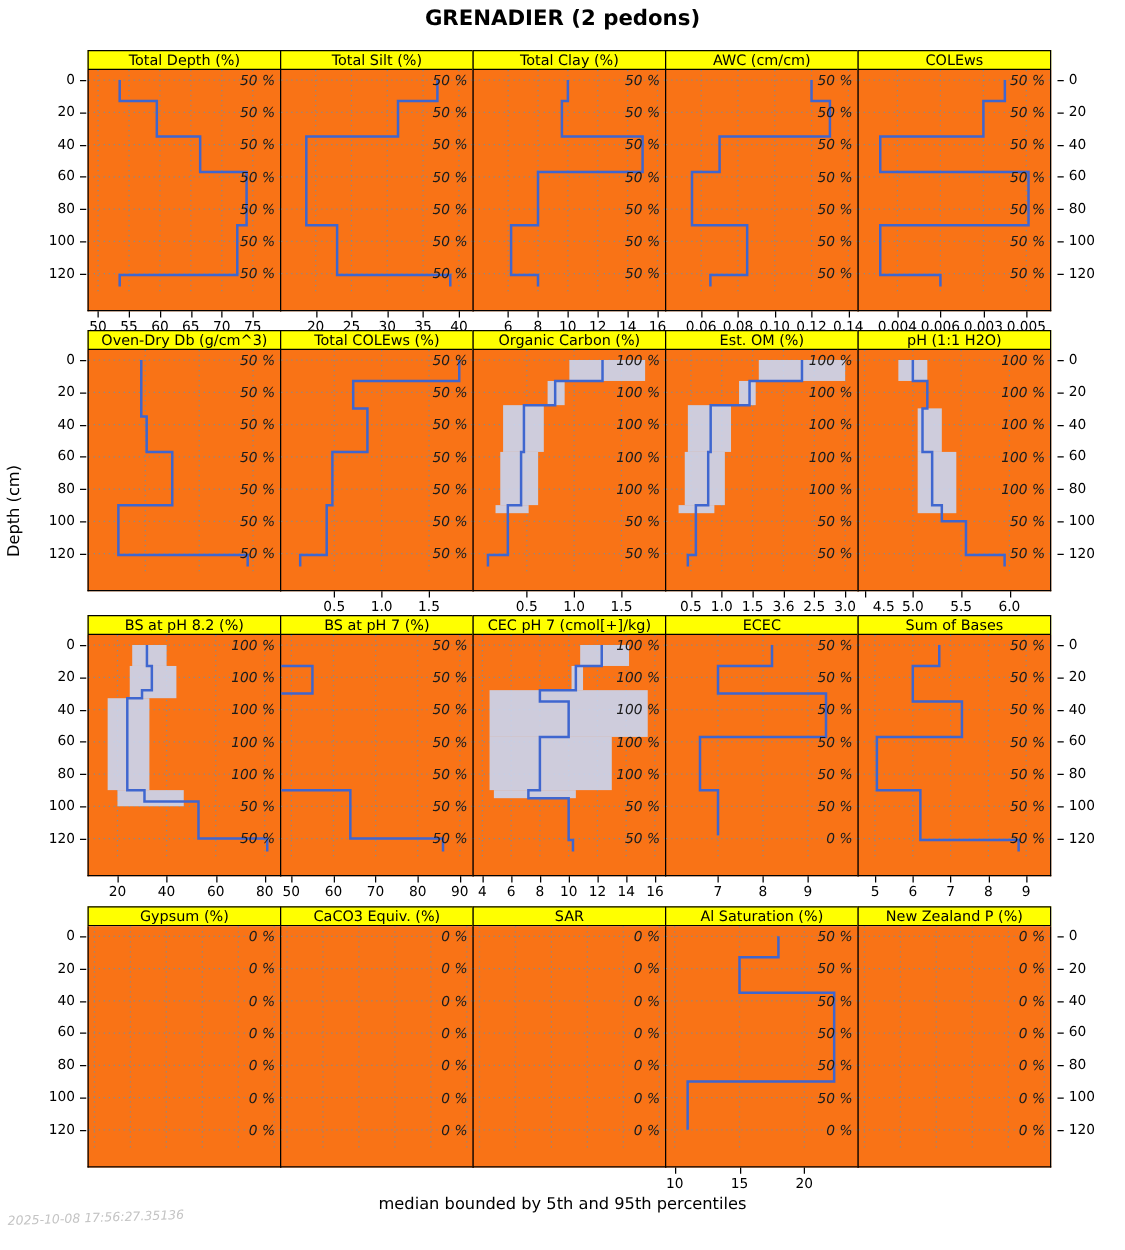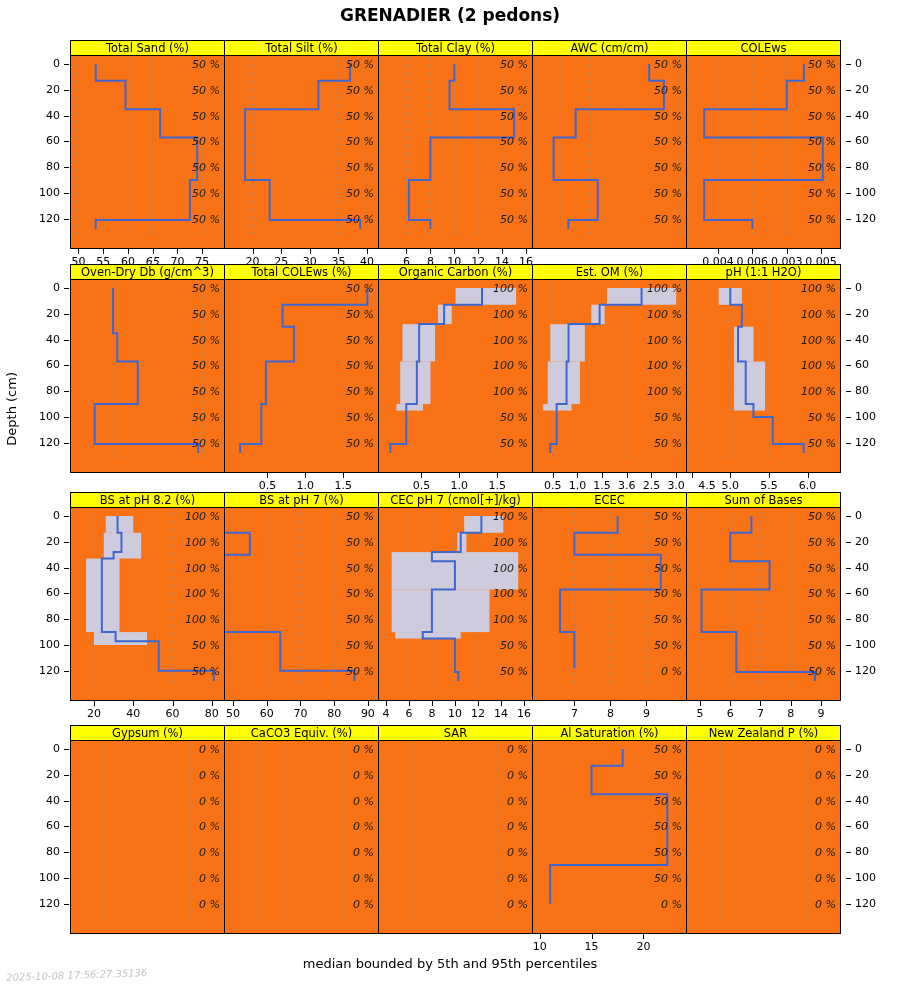--- a/index.html
+++ b/index.html
@@ -45,21 +45,21 @@
           <div class="dash" style="top: 101.4px; left: 34px;"></div>
           <div class="dl" style="top: 95.4px; right: 10px;">60</div>
           <div class="dash" style="top: 127.2px; left: 34px;"></div>
           <div class="dl" style="top: 121.2px; right: 10px;">80</div>
           <div class="dash" style="top: 153px; left: 34px;"></div>
           <div class="dl" style="top: 147px; right: 10px;">100</div>
           <div class="dash" style="top: 178.8px; left: 34px;"></div>
           <div class="dl" style="top: 172.8px; right: 10px;">120</div>
         </div>
         <div class="pc"><div class="panel"><div class="strip">
-              <div>Total Sand (%)</div>
+              <div>Total Depth (%)</div>
             </div><div class="plot"><svg width="153" height="179">
                 <line x1="0" x2="153" y1="8" y2="8" stroke="#8a8a8a" stroke-width="1" stroke-dasharray="1,3"></line>
                 <line x1="0" x2="153" y1="33.8" y2="33.8" stroke="#8a8a8a" stroke-width="1" stroke-dasharray="1,3"></line>
                 <line x1="0" x2="153" y1="59.6" y2="59.6" stroke="#8a8a8a" stroke-width="1" stroke-dasharray="1,3"></line>
                 <line x1="0" x2="153" y1="85.4" y2="85.4" stroke="#8a8a8a" stroke-width="1" stroke-dasharray="1,3"></line>
                 <line x1="0" x2="153" y1="111.2" y2="111.2" stroke="#8a8a8a" stroke-width="1" stroke-dasharray="1,3"></line>
                 <line x1="0" x2="153" y1="137" y2="137" stroke="#8a8a8a" stroke-width="1" stroke-dasharray="1,3"></line>
                 <line x1="0" x2="153" y1="162.8" y2="162.8" stroke="#8a8a8a" stroke-width="1" stroke-dasharray="1,3"></line>
                 <line x1="7.427184466019416" x2="7.427184466019416" y1="0" y2="179" stroke="#8a8a8a" stroke-width="1" stroke-dasharray="1,3"></line>
                 <line x1="32.18446601941747" x2="32.18446601941747" y1="0" y2="179" stroke="#8a8a8a" stroke-width="1" stroke-dasharray="1,3"></line>
@@ -76,21 +76,21 @@
                 <text x="149" y="141" text-anchor="end" font-size="11" font-style="italic" fill="#1a1a1a">50 %</text>
                 <text x="149" y="166.8" text-anchor="end" font-size="11" font-style="italic" fill="#1a1a1a">50 %</text>
               </svg></div><div class="xaxis">
               <div class="xtick" style="left: 8.42718px;"></div>
               <div class="xlab" style="left: 8.42718px;">50</div>
               <div class="xtick" style="left: 33.1845px;"></div>
               <div class="xlab" style="left: 33.1845px;">55</div>
               <div class="xtick" style="left: 57.9417px;"></div>
               <div class="xlab" style="left: 57.9417px;">60</div>
               <div class="xtick" style="left: 82.699px;"></div>
-              <div class="xlab" style="left: 82.699px; font-style: italic;">65</div>
+              <div class="xlab" style="left: 82.699px;">65</div>
               <div class="xtick" style="left: 107.456px;"></div>
               <div class="xlab" style="left: 107.456px;">70</div>
               <div class="xtick" style="left: 132.214px;"></div>
               <div class="xlab" style="left: 132.214px;">75</div>
             </div></div><div class="panel"><div class="strip">
               <div>Total Silt (%)</div>
             </div><div class="plot"><svg width="153" height="179">
                 <line x1="0" x2="153" y1="8" y2="8" stroke="#8a8a8a" stroke-width="1" stroke-dasharray="1,3"></line>
                 <line x1="0" x2="153" y1="33.8" y2="33.8" stroke="#8a8a8a" stroke-width="1" stroke-dasharray="1,3"></line>
                 <line x1="0" x2="153" y1="59.6" y2="59.6" stroke="#8a8a8a" stroke-width="1" stroke-dasharray="1,3"></line>
@@ -175,21 +175,32 @@
                 <line x1="116.22115384615384" x2="116.22115384615384" y1="0" y2="179" stroke="#8a8a8a" stroke-width="1" stroke-dasharray="1,3"></line>
                 <line x1="145.6442307692308" x2="145.6442307692308" y1="0" y2="179" stroke="#8a8a8a" stroke-width="1" stroke-dasharray="1,3"></line>
                 <polyline points="116.22115384615384,8 116.22115384615384,24.77 130.93269230769232,24.77 130.93269230769232,53.15 42.663461538461554,53.15 42.663461538461554,81.53 20.59615384615385,81.53 20.59615384615385,124.10000000000001 64.73076923076924,124.10000000000001 64.73076923076924,164.09 35.307692307692314,164.09 35.307692307692314,173.12" fill="none" stroke="#3f66cf" stroke-width="2" stroke-linejoin="miter"></polyline>
                 <text x="149" y="12" text-anchor="end" font-size="11" font-style="italic" fill="#1a1a1a">50 %</text>
                 <text x="149" y="37.8" text-anchor="end" font-size="11" font-style="italic" fill="#1a1a1a">50 %</text>
                 <text x="149" y="63.6" text-anchor="end" font-size="11" font-style="italic" fill="#1a1a1a">50 %</text>
                 <text x="149" y="89.4" text-anchor="end" font-size="11" font-style="italic" fill="#1a1a1a">50 %</text>
                 <text x="149" y="115.2" text-anchor="end" font-size="11" font-style="italic" fill="#1a1a1a">50 %</text>
                 <text x="149" y="141" text-anchor="end" font-size="11" font-style="italic" fill="#1a1a1a">50 %</text>
                 <text x="149" y="166.8" text-anchor="end" font-size="11" font-style="italic" fill="#1a1a1a">50 %</text>
-              </svg></div></div><div class="panel"><div class="strip">
+              </svg></div><div class="xaxis">
+              <div class="xtick" style="left: 28.9519px;"></div>
+              <div class="xlab" style="left: 28.9519px;">0.06</div>
+              <div class="xtick" style="left: 58.375px;"></div>
+              <div class="xlab" style="left: 58.375px;">0.08</div>
+              <div class="xtick" style="left: 87.7981px;"></div>
+              <div class="xlab" style="left: 87.7981px;">0.10</div>
+              <div class="xtick" style="left: 117.221px;"></div>
+              <div class="xlab" style="left: 117.221px;">0.12</div>
+              <div class="xtick" style="left: 146.644px;"></div>
+              <div class="xlab" style="left: 146.644px;">0.14</div>
+            </div></div><div class="panel"><div class="strip">
               <div>COLEws</div>
             </div><div class="plot"><svg width="153" height="179">
                 <line x1="0" x2="153" y1="8" y2="8" stroke="#8a8a8a" stroke-width="1" stroke-dasharray="1,3"></line>
                 <line x1="0" x2="153" y1="33.8" y2="33.8" stroke="#8a8a8a" stroke-width="1" stroke-dasharray="1,3"></line>
                 <line x1="0" x2="153" y1="59.6" y2="59.6" stroke="#8a8a8a" stroke-width="1" stroke-dasharray="1,3"></line>
                 <line x1="0" x2="153" y1="85.4" y2="85.4" stroke="#8a8a8a" stroke-width="1" stroke-dasharray="1,3"></line>
                 <line x1="0" x2="153" y1="111.2" y2="111.2" stroke="#8a8a8a" stroke-width="1" stroke-dasharray="1,3"></line>
                 <line x1="0" x2="153" y1="137" y2="137" stroke="#8a8a8a" stroke-width="1" stroke-dasharray="1,3"></line>
                 <line x1="0" x2="153" y1="162.8" y2="162.8" stroke="#8a8a8a" stroke-width="1" stroke-dasharray="1,3"></line>
                 <line x1="30.9438202247191" x2="30.9438202247191" y1="0" y2="179" stroke="#8a8a8a" stroke-width="1" stroke-dasharray="1,3"></line>

